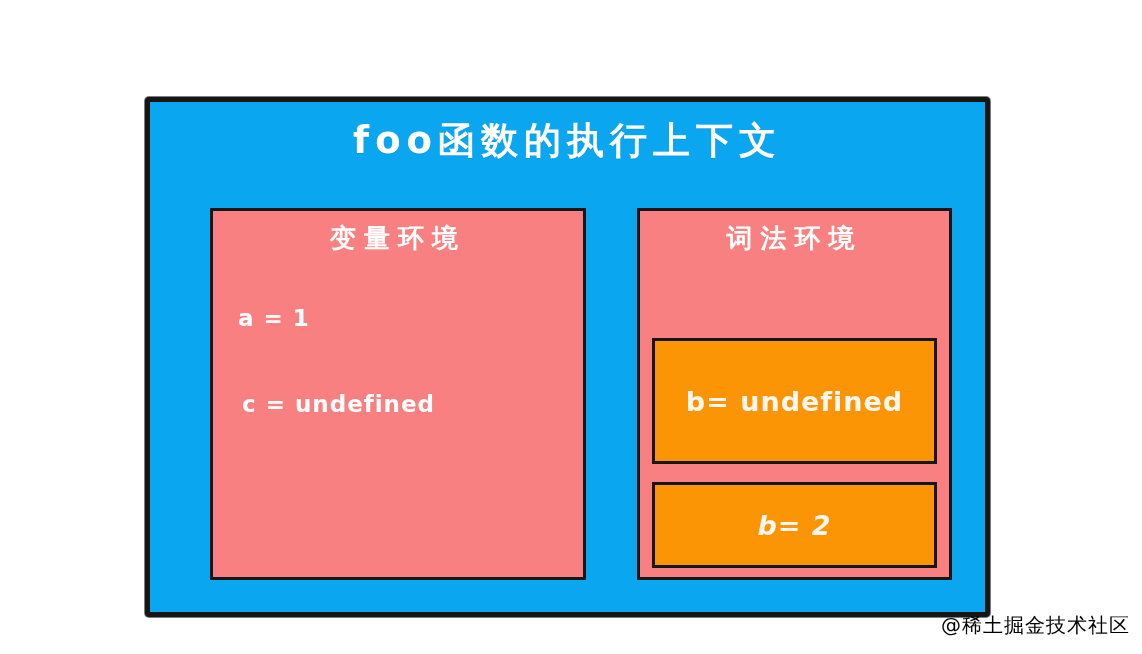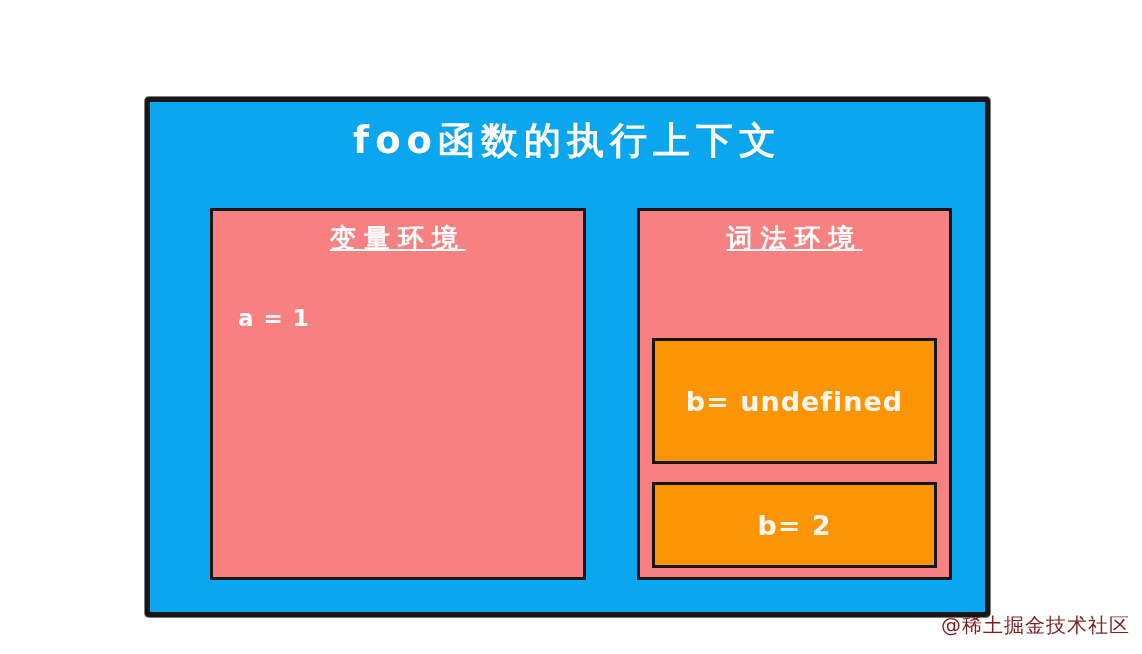--- a/index.html
+++ b/index.html
@@ -52,21 +52,20 @@
   .env-header {
     position: absolute;
     top: 10px; left: 0;
     width: 100%;
     text-align: center;
     color: #ffffff;
     font-size: 26px;
     font-weight: bold;
     letter-spacing: 8px;
     white-space: nowrap;
-    text-decoration: underline;
   }
 
   .var-entry {
     position: absolute;
     color: #ffffff;
     font-size: 23px;
     font-weight: bold;
     letter-spacing: 1px;
     white-space: nowrap;
   }
@@ -80,51 +79,52 @@
     width: 285px;
     background: #fb9505;
     border: 3px solid #161616;
     display: flex;
     flex-direction: column;
     align-items: center;
     justify-content: center;
     gap: 19px;
   }
   .scope-block.block-1 { top: 127px; height: 126px; }
-  .scope-block.block-2 { top: 271px; height: 86px; }
+  .scope-block.block-2 { top: 271px; height: 86px; font-style: italic; }
 
   .scope-line {
     color: #fff7ef;
     font-size: 27px;
     font-weight: bold;
     letter-spacing: 1px;
     white-space: nowrap;
   }
 
   .watermark {
     position: absolute;
     right: 12px; top: 612px;
-    color: #7f1d1d;
+    color: #000000;
     font-size: 20px;
     letter-spacing: 1px;
     white-space: nowrap;
   }
 </style>
 </head>
 <body>
 
 <div class="canvas">
 
   <div class="context-box">
 
     <div class="context-title">foo函数的执行上下文</div>
 
     <div class="env-box variable">
       <div class="env-header">变量环境</div>
       <div class="var-entry entry-a">a = 1</div>
+      <div class="var-entry entry-c">c = undefined</div>
     </div>
 
     <div class="env-box lexical">
       <div class="env-header">词法环境</div>
 
       <div class="scope-block block-1">
         <div class="scope-line">b= undefined</div>
       </div>
 
       <div class="scope-block block-2">

